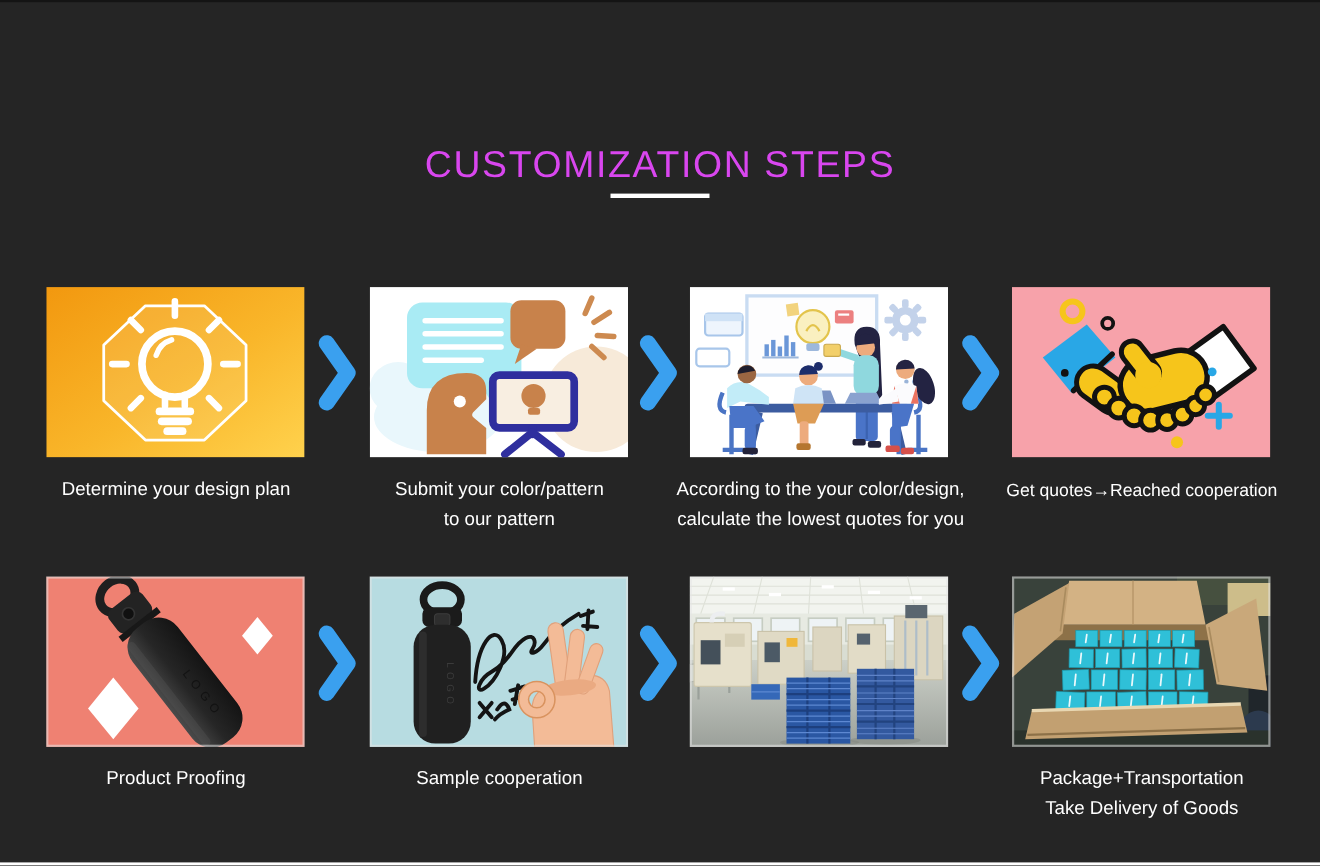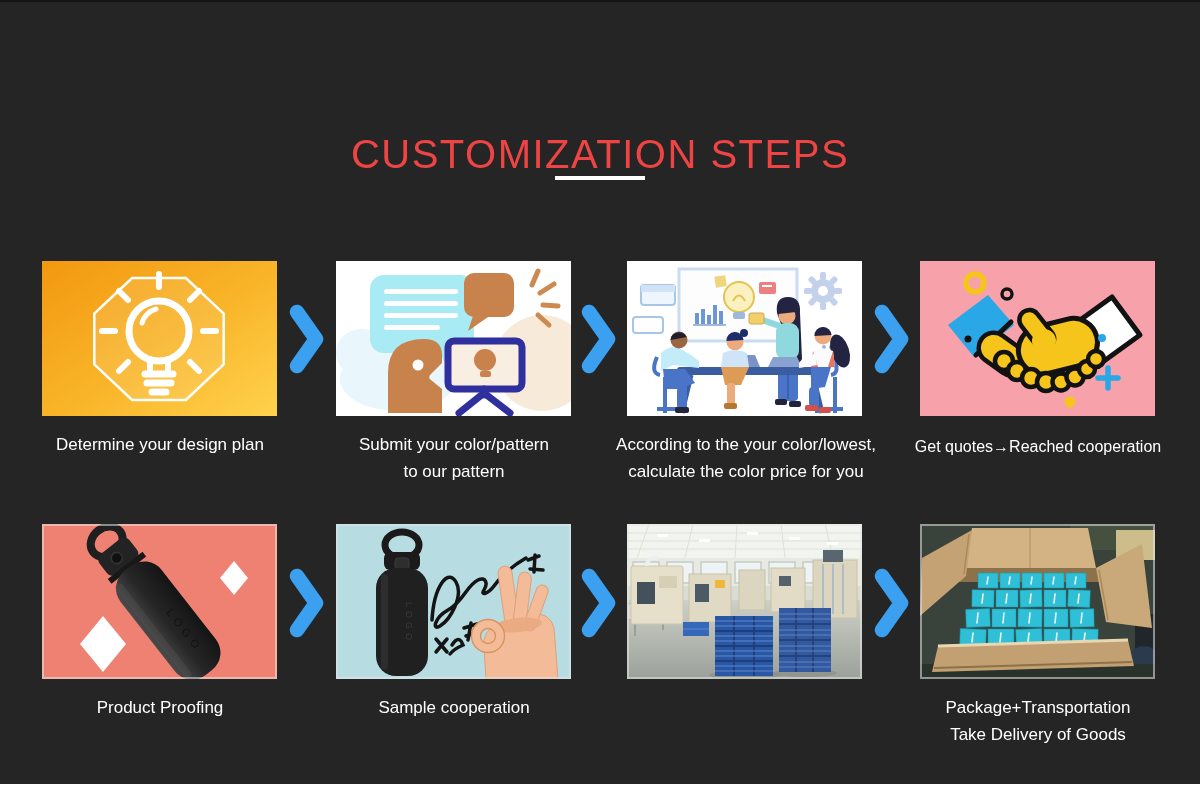--- a/index.html
+++ b/index.html
@@ -1,21 +1,21 @@
 <!DOCTYPE html>
 <html><head>
 <meta charset="utf-8">
 <style>
   html,body{margin:0;padding:0;background:#252525;}
   .stage{position:relative;width:1200px;height:787px;background:#252525;overflow:hidden;
          font-family:"Liberation Sans",sans-serif;}
   .strip-top{position:absolute;left:0;top:0;width:1200px;height:2px;background:#141414;}
   .strip-bottom{position:absolute;left:0;bottom:0;width:1200px;height:3px;background:#ffffff;}
-  .title{position:absolute;left:0;right:0;top:102px;text-align:center;color:#ef4444;
-         font-size:40px;font-weight:400;letter-spacing:1.5px;line-height:50px;}
+  .title{position:absolute;left:0;right:0;top:102px;text-align:center;color:#d946ef;
+         font-size:34px;font-weight:400;letter-spacing:1.5px;line-height:50px;}
   .title-underline{position:absolute;left:555px;top:176px;width:90px;height:4px;background:#ffffff;}
   .card{position:absolute;width:235px;height:155px;overflow:hidden;}
   .card svg{display:block;width:235px;height:155px;}
   .photo{outline:2px solid rgba(230,230,230,.55);outline-offset:-2px;}
   .cap{position:absolute;width:340px;text-align:center;color:#ffffff;font-size:17px;line-height:27px;}
   .cl{display:block;white-space:nowrap;}
   .cl:empty{display:none;}
   .arrow{position:absolute;width:38px;height:72px;}
   
   .s1{left:42px;top:261px}.s2{left:336px;top:261px}.s3{left:627px;top:261px}.s4{left:920px;top:261px}
@@ -452,22 +452,22 @@
 
   <div class="cap c1">
     <span class="cl">Determine your design plan</span>
 
   </div>
   <div class="cap c2">
     <span class="cl">Submit your color/pattern</span>
     <span class="cl">to our pattern</span>
   </div>
   <div class="cap c3">
-    <span class="cl">According to the your color/lowest,</span>
-    <span class="cl">calculate the color price for you</span>
+    <span class="cl">According to the your color/design,</span>
+    <span class="cl">calculate the lowest quotes for you</span>
   </div>
   <div class="cap c4">
     <span class="cl">Get quotes→Reached cooperation</span>
 
   </div>
   <div class="cap c5">
     <span class="cl">Product Proofing</span>
 
   </div>
   <div class="cap c6">

